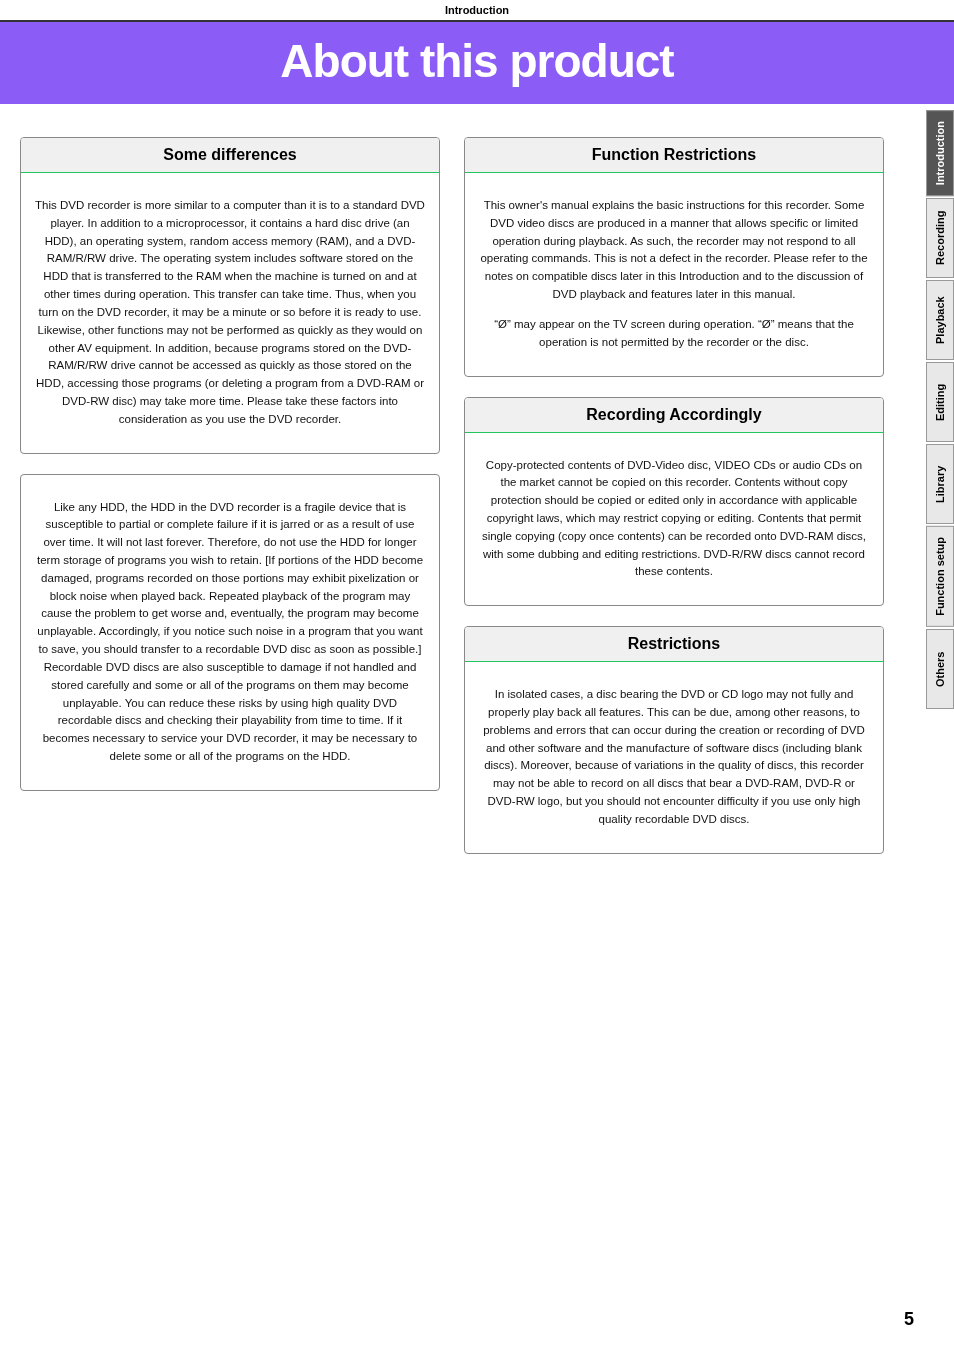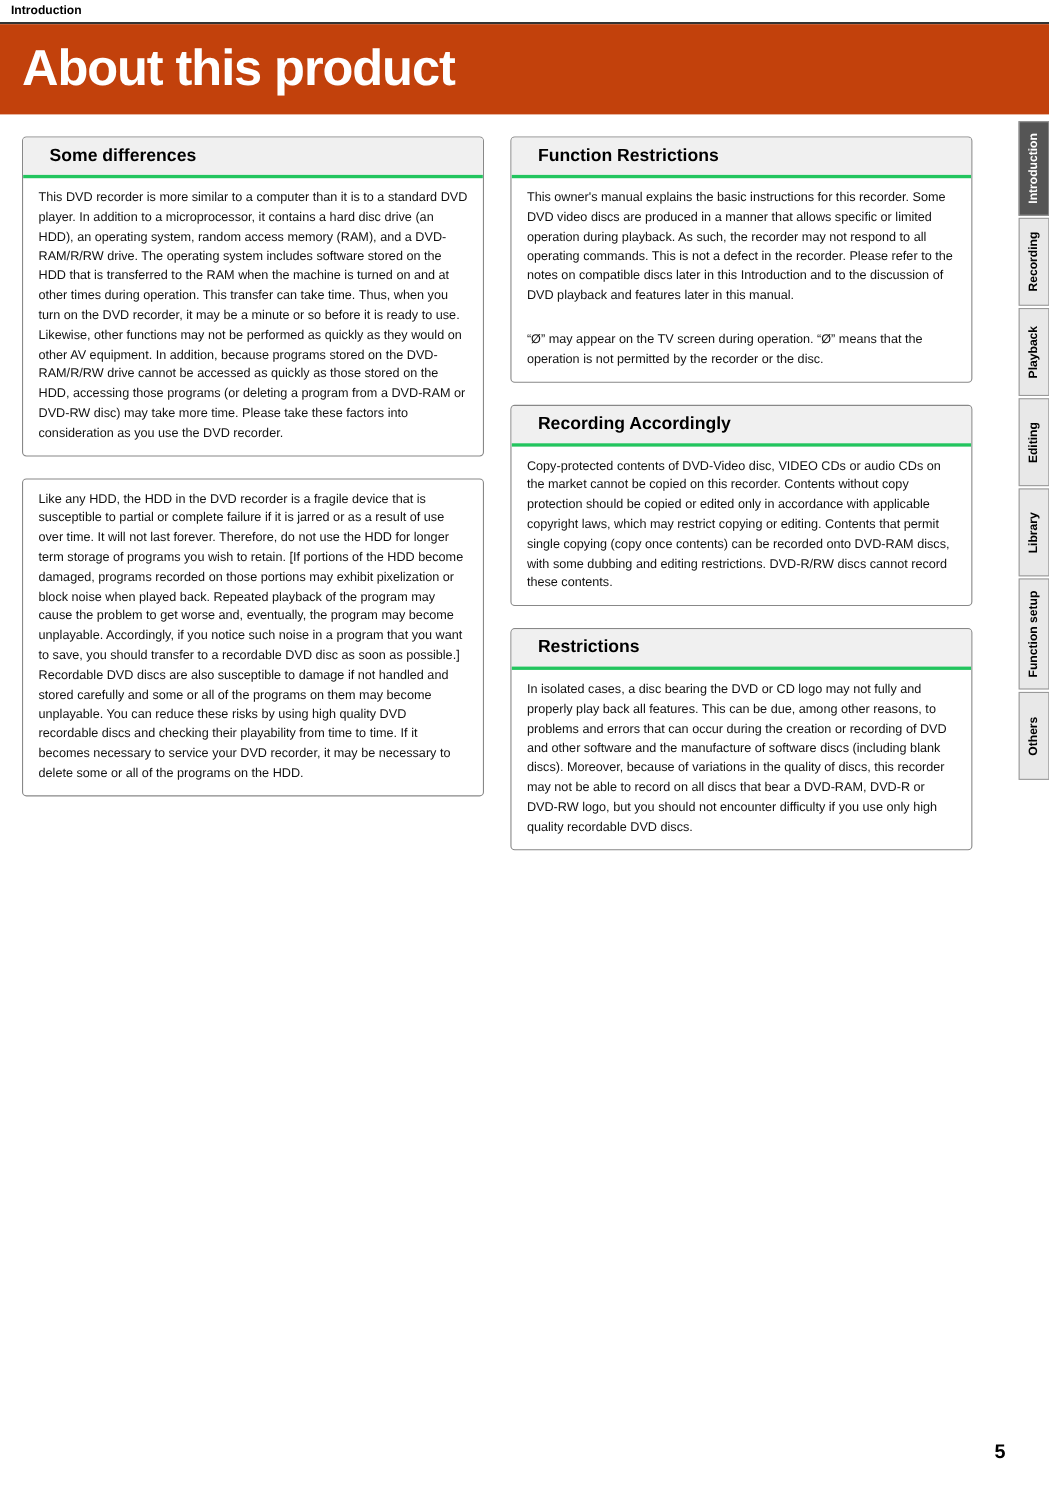--- a/index.html
+++ b/index.html
@@ -1,15 +1,15 @@
 <!DOCTYPE html>
 <html><head>
   <meta charset="utf-8">
   <style>
-    * { margin: 0; padding: 0; box-sizing: border-box; }
+    * { margin: 0; padding: 0; box-sizing: border-box; text-align: center; }
     body {
       width: 954px;
       height: 1350px;
       font-family: Arial, sans-serif;
       font-size: 12px;
       background: #fff;
       position: relative;
       overflow: hidden;
     }
 
@@ -17,23 +17,23 @@
     .top-bar {
       background: #fff;
       border-bottom: 2px solid #333;
       padding: 4px 10px;
       font-size: 11px;
       font-weight: bold;
     }
 
     
     .title-banner {
-      background: #c2410c;
+      background: #8b5cf6;
       padding: 12px 20px 16px 20px;
-      margin-bottom: 0;
+      margin-bottom: 13px;
     }
     .title-banner h1 {
       color: #fff;
       font-size: 46px;
       font-weight: bold;
       letter-spacing: -1px;
     }
 
     
     .right-sidebar {
@@ -92,30 +92,30 @@
       border: 1.5px solid #888;
       border-radius: 4px;
       margin-bottom: 20px;
       overflow: hidden;
     }
     .section-title {
       background: #f0f0f0;
       padding: 8px 24px;
       font-size: 16px;
       font-weight: bold;
-      border-bottom: 3px solid #22c55e;
+      border-bottom: 1px solid #22c55e;
     }
     .section-content {
-      padding: 10px 14px;
+      padding: 24px 14px;
       font-size: 11.5px;
       line-height: 1.55;
       color: #111;
     }
     .section-content p {
-      margin-bottom: 22px;
+      margin-bottom: 12px;
     }
     .section-content p:last-child {
       margin-bottom: 0;
     }
 
     
     .page-number {
       position: absolute;
       bottom: 20px;
       right: 40px;

